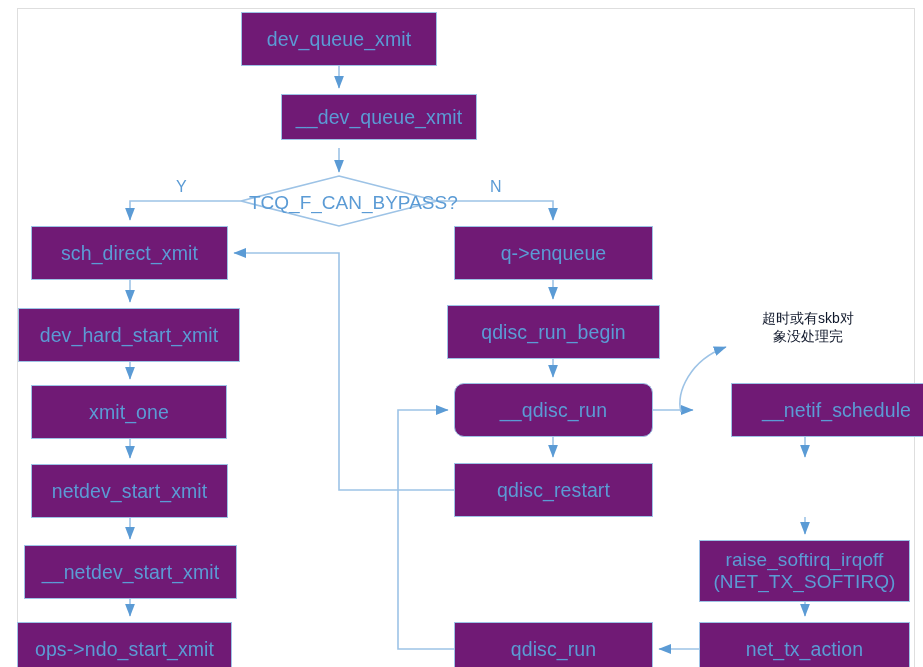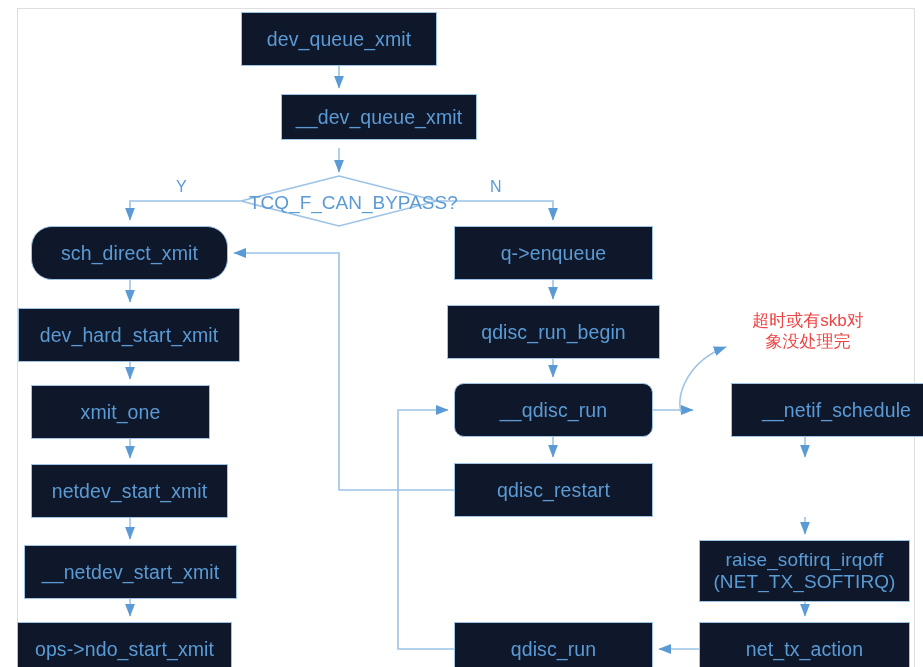--- a/index.html
+++ b/index.html
@@ -34,21 +34,21 @@
     left: 0;
     top: 0;
     width: 923px;
     height: 667px;
     overflow: visible;
   }
   .node {
     position: absolute;
     box-sizing: border-box;
     border: 1.4px solid #9dc3e6;
-    background: #0f172a;
+    background: #701a75;
     color: #5b9bd5;
     display: flex;
     align-items: center;
     justify-content: center;
     text-align: center;
     font-size: 19.5px;
     line-height: 1.18;
     letter-spacing: 0.1px;
     white-space: pre-line;
   }
@@ -61,22 +61,22 @@
     text-align: center;
   }
   .edge-label {
     position: absolute;
     color: #5b9bd5;
     font-size: 16px;
     white-space: nowrap;
   }
   .note {
     position: absolute;
-    color: #ef4444;
-    font-size: 17px;
+    color: #0f172a;
+    font-size: 14px;
     line-height: 1.25;
     text-align: center;
     white-space: pre-line;
   }
 </style>
 </head>
 <body>
 
 <div id="canvas">
 
@@ -125,25 +125,25 @@
       <path d="M339,176 L437,201 L339,226 L241,201 Z" stroke="#9dc3e6" fill="#ffffff"></path>
     </g>
   </svg>
 
   <div class="node" style="left:241px;top:12px;width:196px;height:54px;">dev_queue_xmit</div>
 
   <div class="node" style="left:241px;top:94px;width:196px;height:46px;margin-left:40px;">__dev_queue_xmit</div>
 
   <div class="diamond-label" style="left:249px;top:192px;width:180px;">TCQ_F_CAN_BYPASS?</div>
 
-  <div class="node" style="left:31px;top:226px;width:197px;height:54px;border-radius:21px;">sch_direct_xmit</div>
+  <div class="node" style="left:31px;top:226px;width:197px;height:54px;">sch_direct_xmit</div>
 
   <div class="node" style="left:18px;top:308px;width:222px;height:54px;">dev_hard_start_xmit</div>
 
-  <div class="node" style="left:31px;top:385px;width:179px;height:54px;">xmit_one</div>
+  <div class="node" style="left:31px;top:385px;width:196px;height:54px;">xmit_one</div>
 
   <div class="node" style="left:31px;top:464px;width:197px;height:54px;">netdev_start_xmit</div>
 
   <div class="node" style="left:24px;top:545px;width:213px;height:54px;">__netdev_start_xmit</div>
 
   <div class="node" style="left:17px;top:622px;width:215px;height:54px;">ops-&gt;ndo_start_xmit</div>
 
   <div class="node" style="left:454px;top:226px;width:199px;height:54px;">q-&gt;enqueue</div>
 
   <div class="node" style="left:447px;top:305px;width:213px;height:54px;">qdisc_run_begin</div>

